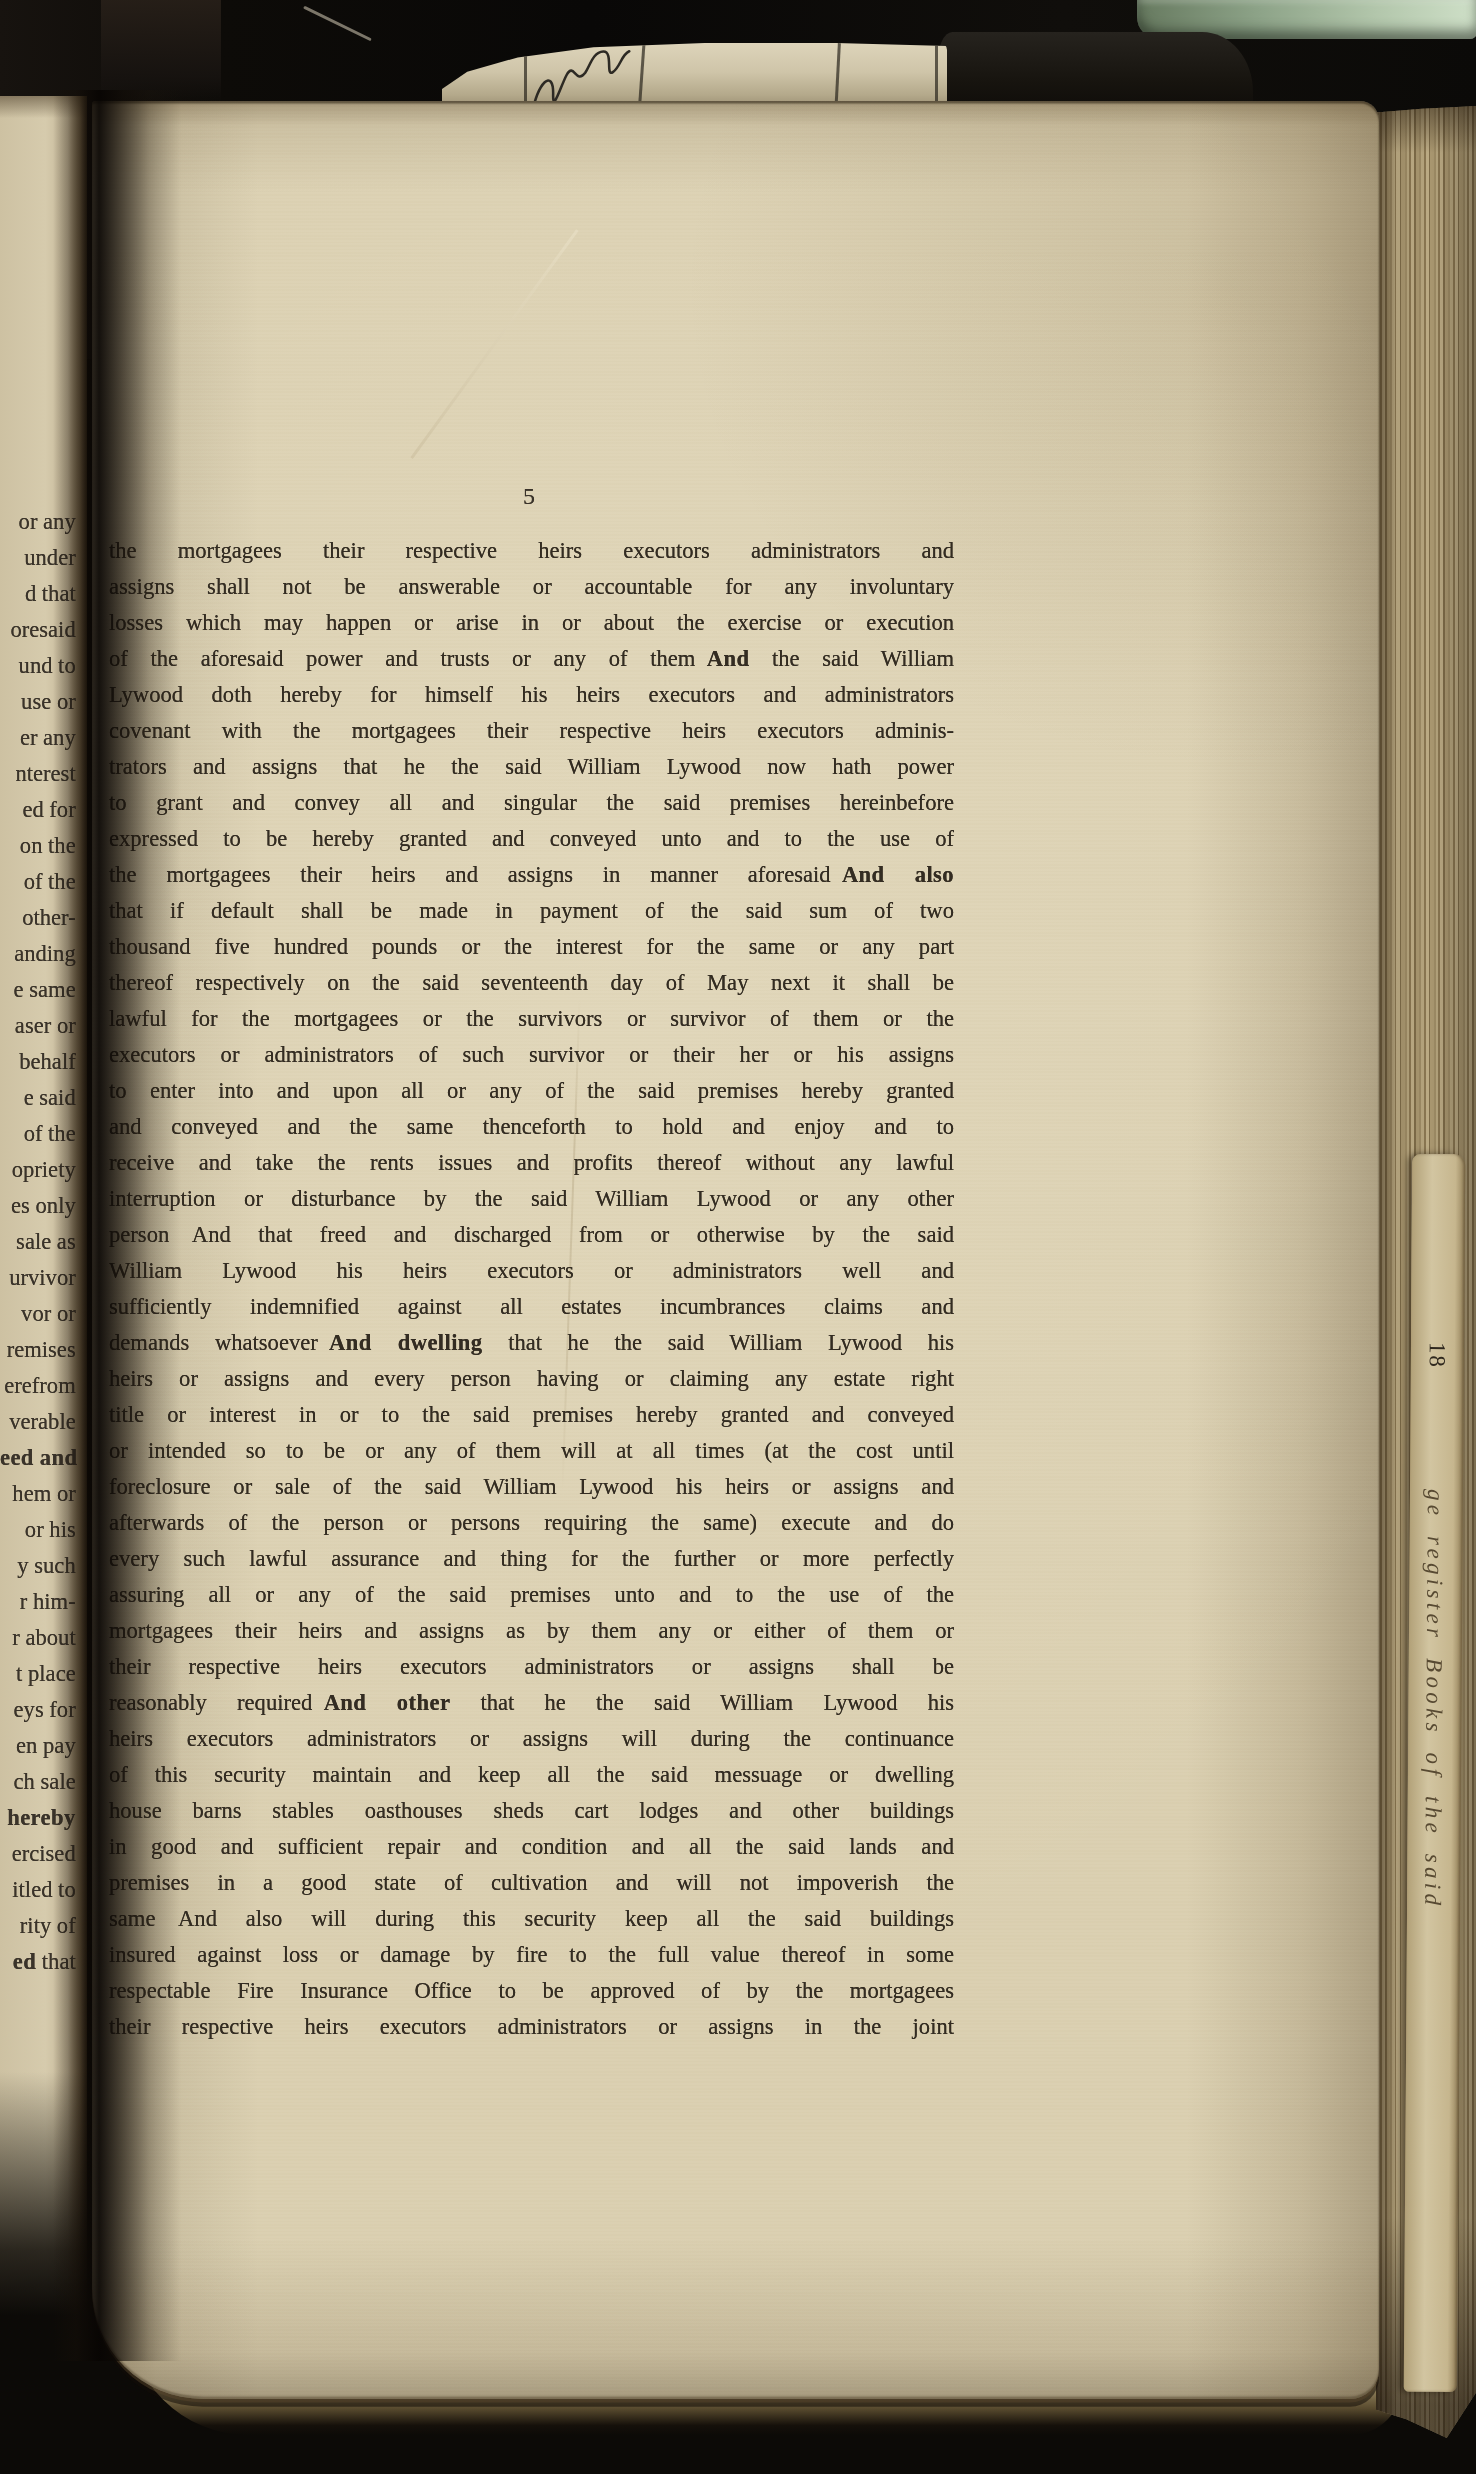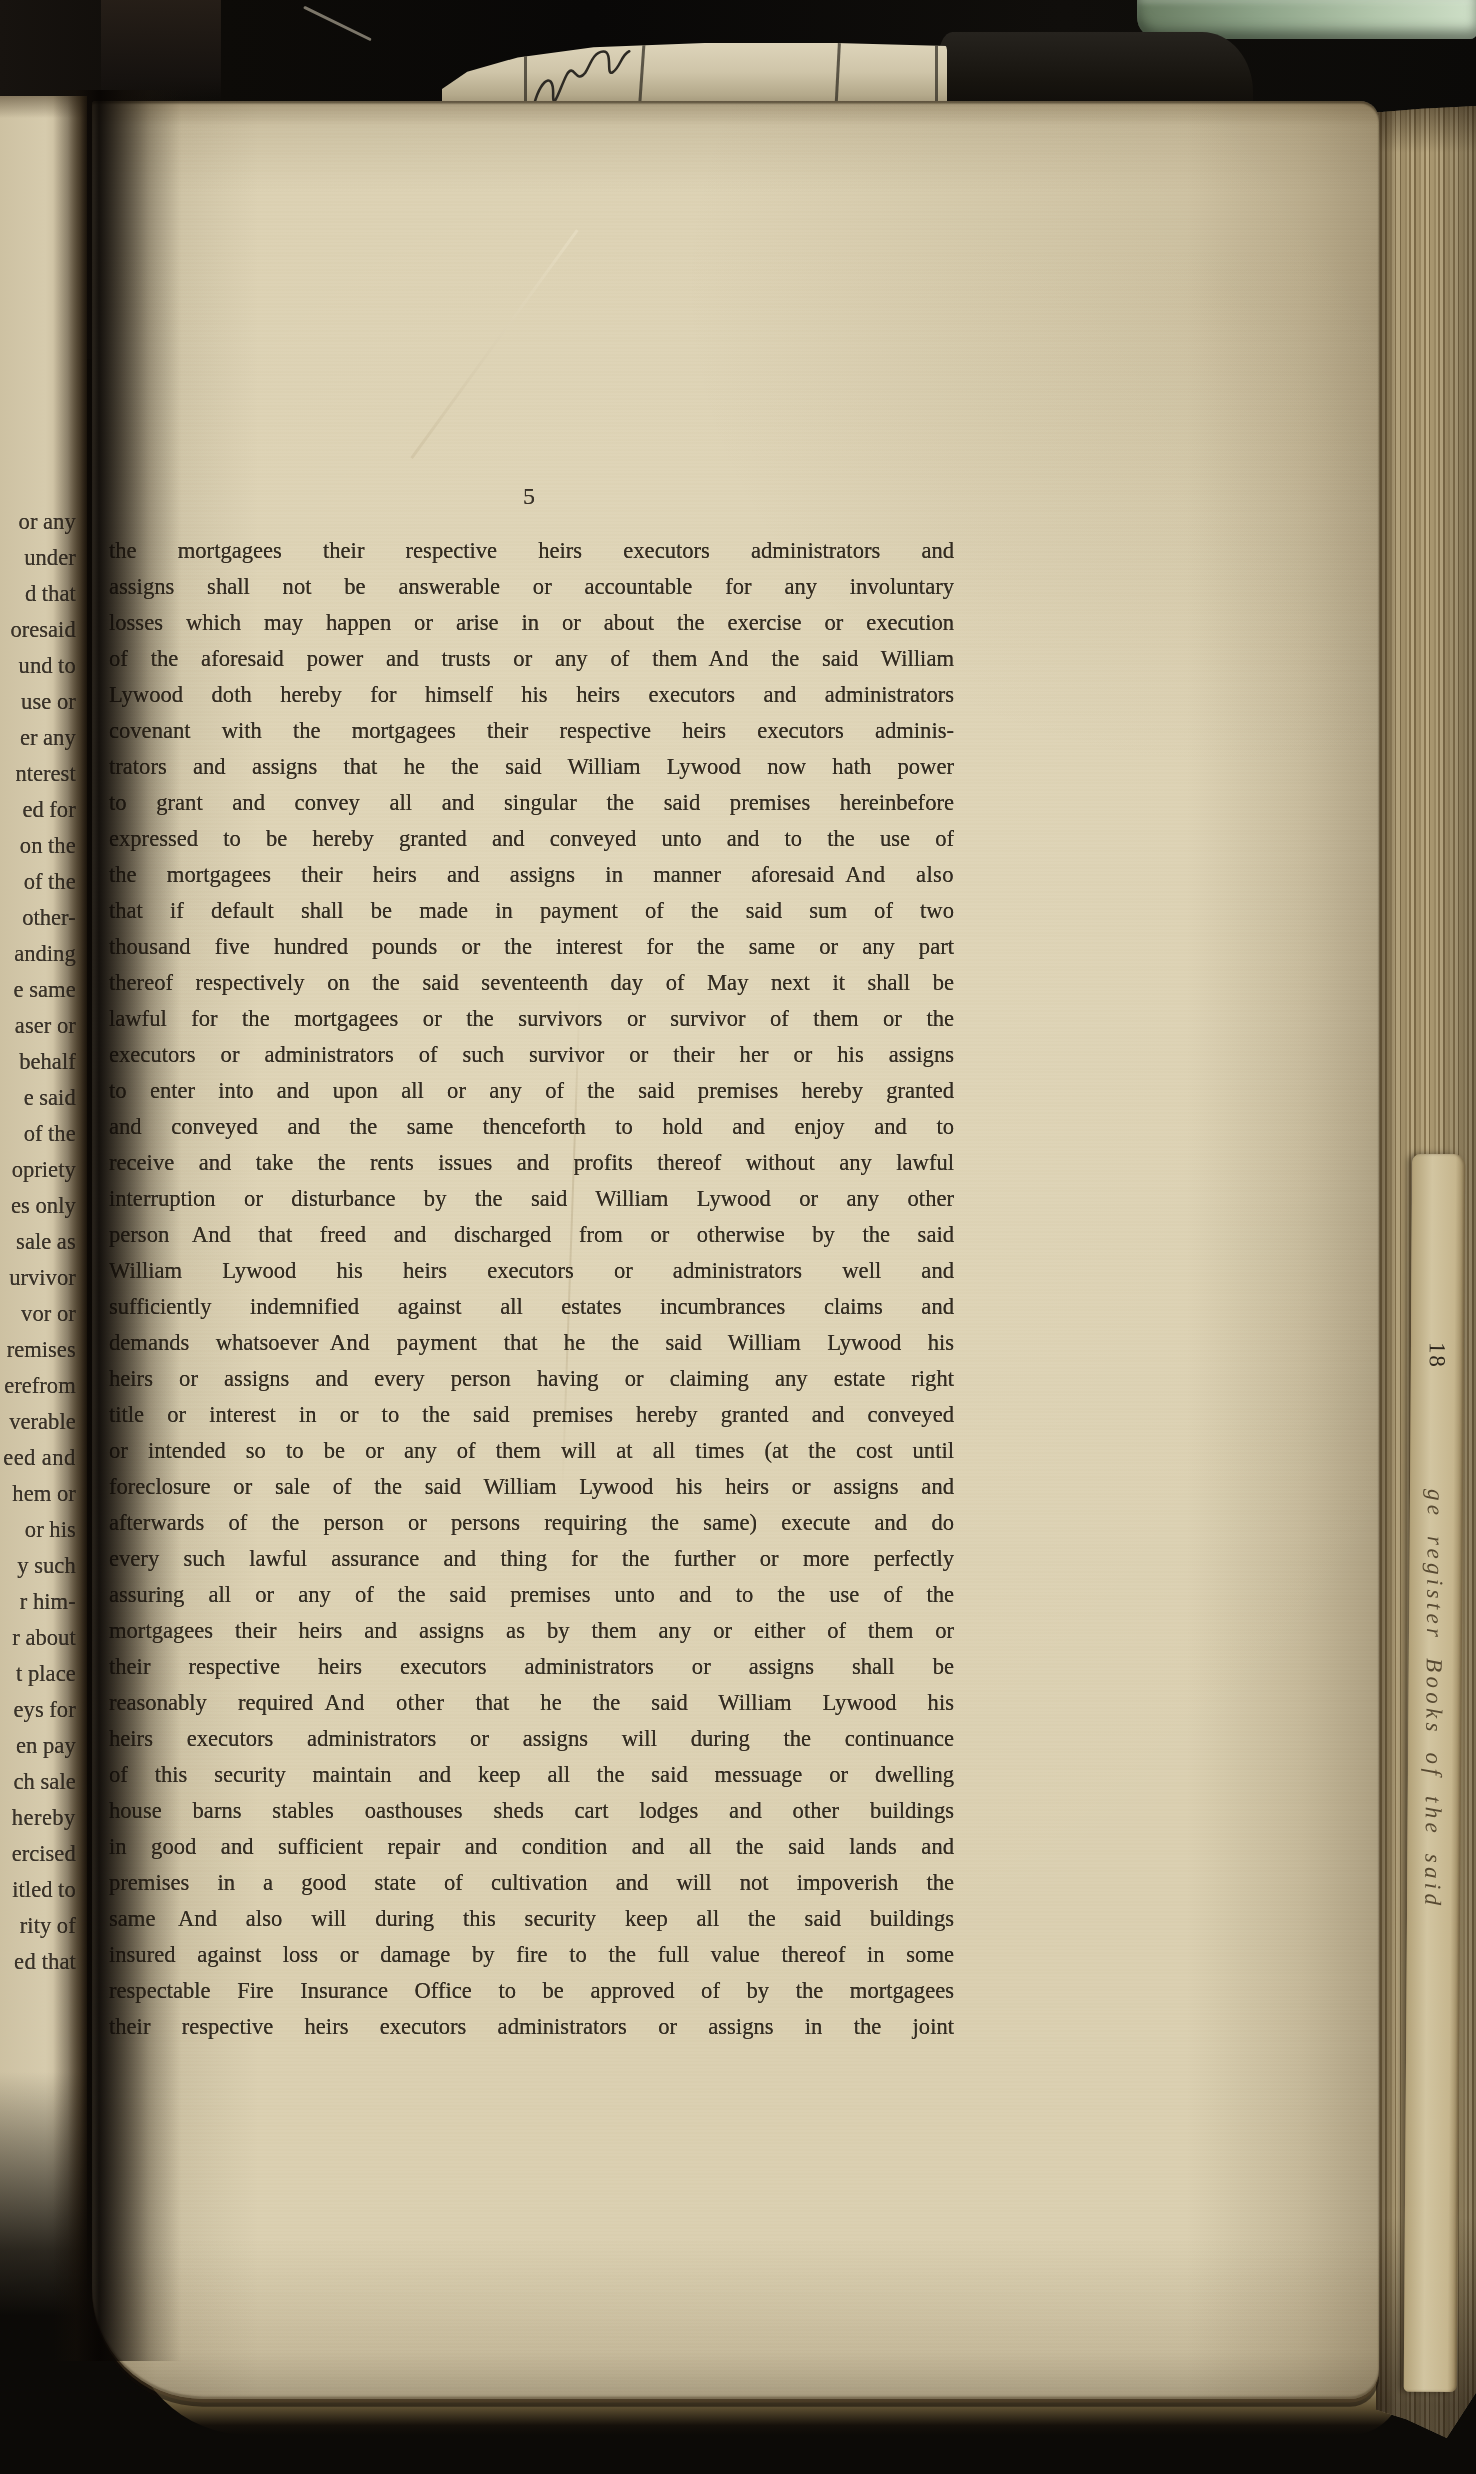--- a/index.html
+++ b/index.html
@@ -70,21 +70,21 @@
     background:linear-gradient(180deg,rgba(255,250,232,.5),rgba(140,118,76,.3));transform:rotate(36deg);}
   .crease-v{position:absolute;left:478px;top:896px;width:1.7px;height:495px;opacity:.6;
     background:linear-gradient(180deg,rgba(130,108,66,0),rgba(130,108,66,.33) 30%,rgba(130,108,66,.28) 70%,rgba(130,108,66,0));
     transform:rotate(2deg);}
   .page-number{position:absolute;left:403px;top:382px;width:68px;text-align:center;
     font-size:24px;color:#3a332a;text-shadow:0 0 0.4px rgba(50,42,30,.8);}
   .text-block{position:absolute;left:17px;top:432px;width:845px;}
   .line{height:36px;line-height:36px;font-size:22.6px;color:#332c22;
     text-align:justify;overflow:hidden;text-shadow:0 0 0.5px rgba(45,38,27,.85);}
   .line::after{content:"";display:inline-block;width:100%;height:0;vertical-align:top;}
-  .bl{font-weight:normal;letter-spacing:0.4px;}
+  .bl{font-weight:bold;letter-spacing:0.4px;}
 
   
   .fore-edge{position:absolute;left:1376px;top:106px;width:101px;height:2346px;z-index:2;
     background:
       linear-gradient(180deg, rgba(30,20,10,.45) 0, rgba(30,20,10,0) 2%, rgba(30,20,10,0) 90%, rgba(20,13,7,.55) 98%),
       linear-gradient(90deg, rgba(40,28,14,.6) 0, rgba(40,28,14,.08) 20%, rgba(20,14,8,0) 55%, rgba(20,14,8,.3) 100%),
       repeating-linear-gradient(90deg,#9c8a64 0 1.7px,#b5a47d 1.7px 4.3px,#897651 4.3px 6px,#bcab84 6px 9.4px,#7d6b48 9.4px 11px,#a8966f 11px 14.5px);
     clip-path:polygon(0 .28%, 45% .12%, 100% 0, 100% 97.4%, 70% 99.4%, 30% 98.6%, 0 98.2%);}
   .protruding-page{position:absolute;left:32px;top:1048px;width:53px;height:1238px;
     background:linear-gradient(90deg,#b2a178 0,#d2c5a1 38%,#c6b68e 82%,#94815a 100%);
@@ -186,21 +186,21 @@
         <div class="line">thereof respectively on the said seventeenth day of May next it shall be</div>
         <div class="line">lawful for the mortgagees or the survivors or survivor of them or the</div>
         <div class="line">executors or administrators of such survivor or their her or his assigns</div>
         <div class="line">to enter into and upon all or any of the said premises hereby granted</div>
         <div class="line">and conveyed and the same thenceforth to hold and enjoy and to</div>
         <div class="line">receive and take the rents issues and profits thereof without any lawful</div>
         <div class="line">interruption or disturbance by the said William Lywood or any other</div>
         <div class="line">person And that freed and discharged from or otherwise by the said</div>
         <div class="line">William Lywood his heirs executors or administrators well and</div>
         <div class="line">sufficiently indemnified against all estates incumbrances claims and</div>
-        <div class="line">demands whatsoever <span class="bl">And payment</span> that he the said William Lywood his</div>
+        <div class="line">demands whatsoever <span class="bl">And dwelling</span> that he the said William Lywood his</div>
         <div class="line">heirs or assigns and every person having or claiming any estate right</div>
         <div class="line">title or interest in or to the said premises hereby granted and conveyed</div>
         <div class="line">or intended so to be or any of them will at all times (at the cost until</div>
         <div class="line">foreclosure or sale of the said William Lywood his heirs or assigns and</div>
         <div class="line">afterwards of the person or persons requiring the same) execute and do</div>
         <div class="line">every such lawful assurance and thing for the further or more perfectly</div>
         <div class="line">assuring all or any of the said premises unto and to the use of the</div>
         <div class="line">mortgagees their heirs and assigns as by them any or either of them or</div>
         <div class="line">their respective heirs executors administrators or assigns shall be</div>
         <div class="line">reasonably required <span class="bl">And other</span> that he the said William Lywood his</div>

